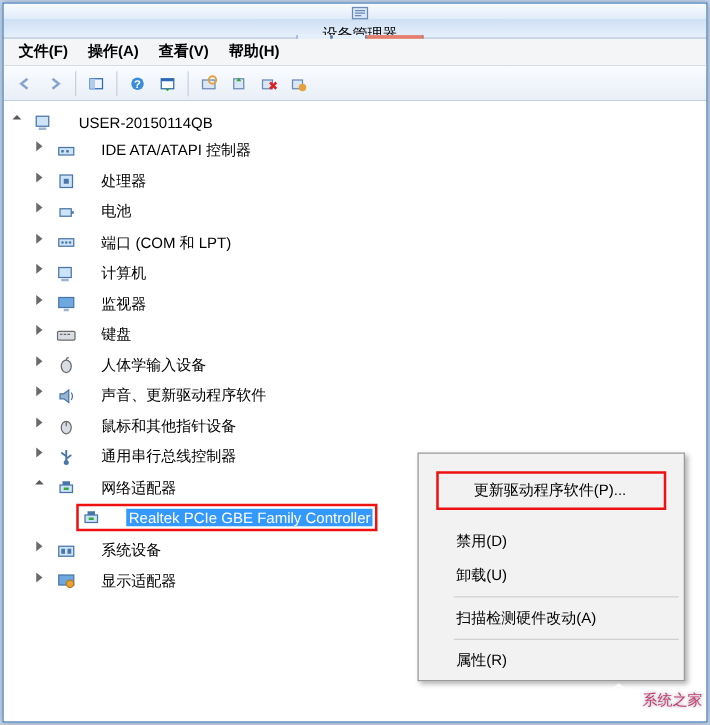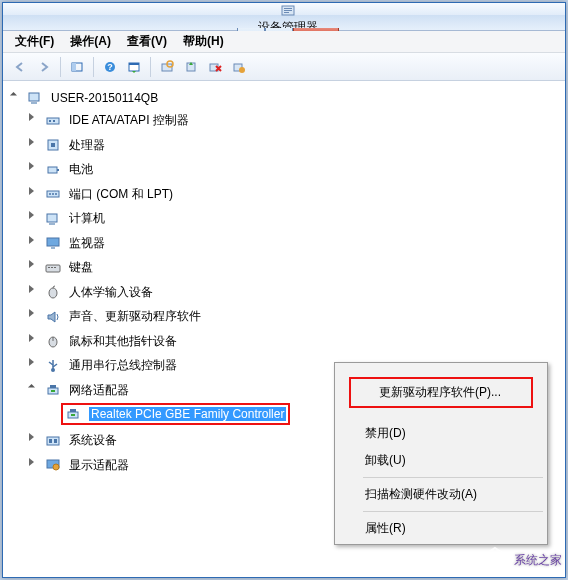--- a/index.html
+++ b/index.html
@@ -13,33 +13,33 @@
 .winbtn.max { background:linear-gradient(#e7f1fb,#cfe0f3); }
 .winbtn.close { width:46px; background:linear-gradient(#e78b7d,#d6472d 45%,#c93014 46%,#e4593a); color:#fff; border-radius:0 0 3px 0; border-color:#9a3a29; font-size:13px; font-weight:bold; }
 .menubar { height:22px; background:#f4f5f7; display:flex; align-items:center; padding-left:4px; border-bottom:1px solid #d8dde3; font-size:12px;font-weight:bold; }
 .menubar span { padding:2px 8px; cursor:default; }
 .toolbar { height:28px; background:linear-gradient(#fafcff,#e9eff7); border-bottom:1px solid #c6d1e0; display:flex; align-items:center; padding:0 6px; gap:2px; }
 .tbtn { width:22px; height:22px; border:1px solid transparent; display:flex; align-items:center; justify-content:center; }
 .tsep { width:1px; height:20px; background:#c6d1e0; margin:0 3px; }
 .content { flex:1; background:#fff; overflow:auto; padding:6px 4px; font-size:12px; }
 .tree ul { list-style:none; padding-left:18px; }
 .tree li { position:relative; padding:2px 0; white-space:nowrap; }
-.tree .row { display:inline-flex; align-items:center; gap:8px; padding:1px 2px; }
+.tree .row { display:inline-flex; align-items:center; gap:20px; padding:1px 2px; }
 .tree .exp { position:absolute; left:-14px; top:4px; width:9px; height:9px; cursor:pointer; }
 .tree .exp::before { content:""; display:block; width:0; height:0; }
 .tree .exp.collapsed::before { border-left:5px solid #6a6a6a; border-top:4px solid transparent; border-bottom:4px solid transparent; margin-top:0; }
 .tree .exp.expanded::before { border-top:5px solid #595959; border-left:5px solid transparent; transform:rotate(-45deg); margin-top:2px; }
 .ico { width:16px; height:16px; display:inline-flex; align-items:center; justify-content:center; }
 .selected-box { border:2px solid #e11; padding:0 2px;justify-content:flex-end; }
 .selected-text { background:#3399ff; color:#fff; padding:0 2px; }
 .ctxmenu { position:absolute; left:334px; top:362px; width:214px; background:#f2f2f2; border:1px solid #9a9a9a; box-shadow:2px 2px 4px rgba(0,0,0,.3); font-size:12px; padding:2px; }
 .ctxmenu .mi { padding:5px 12px 5px 28px; cursor:default; }
 .ctxmenu .msep { height:1px; background:#d0d0d0; margin:3px 2px 3px 26px; }
 .ctxmenu .hi { border:2px solid #e11; margin:12px; }
-.watermark { position:absolute; right:6px; bottom:6px; font-size:12px; color:#4c1d95; text-shadow:0 0 3px rgba(0,0,0,.5); opacity:.85; display:flex; align-items:center; gap:4px; }
+.watermark { position:absolute; right:6px; bottom:6px; font-size:12px; color:#be185d; text-shadow:0 0 3px rgba(0,0,0,.5); opacity:.85; display:flex; align-items:center; gap:4px; }
 svg { display:block; }
 </style>
 </head>
 <body>
 
 <div class="window">
   <div class="titlebar">
     <span class="ico">
       <svg width="16" height="16">
           <rect x="2" y="3" width="12" height="9" fill="#d8e6f5" stroke="#6a8ab5"></rect>

